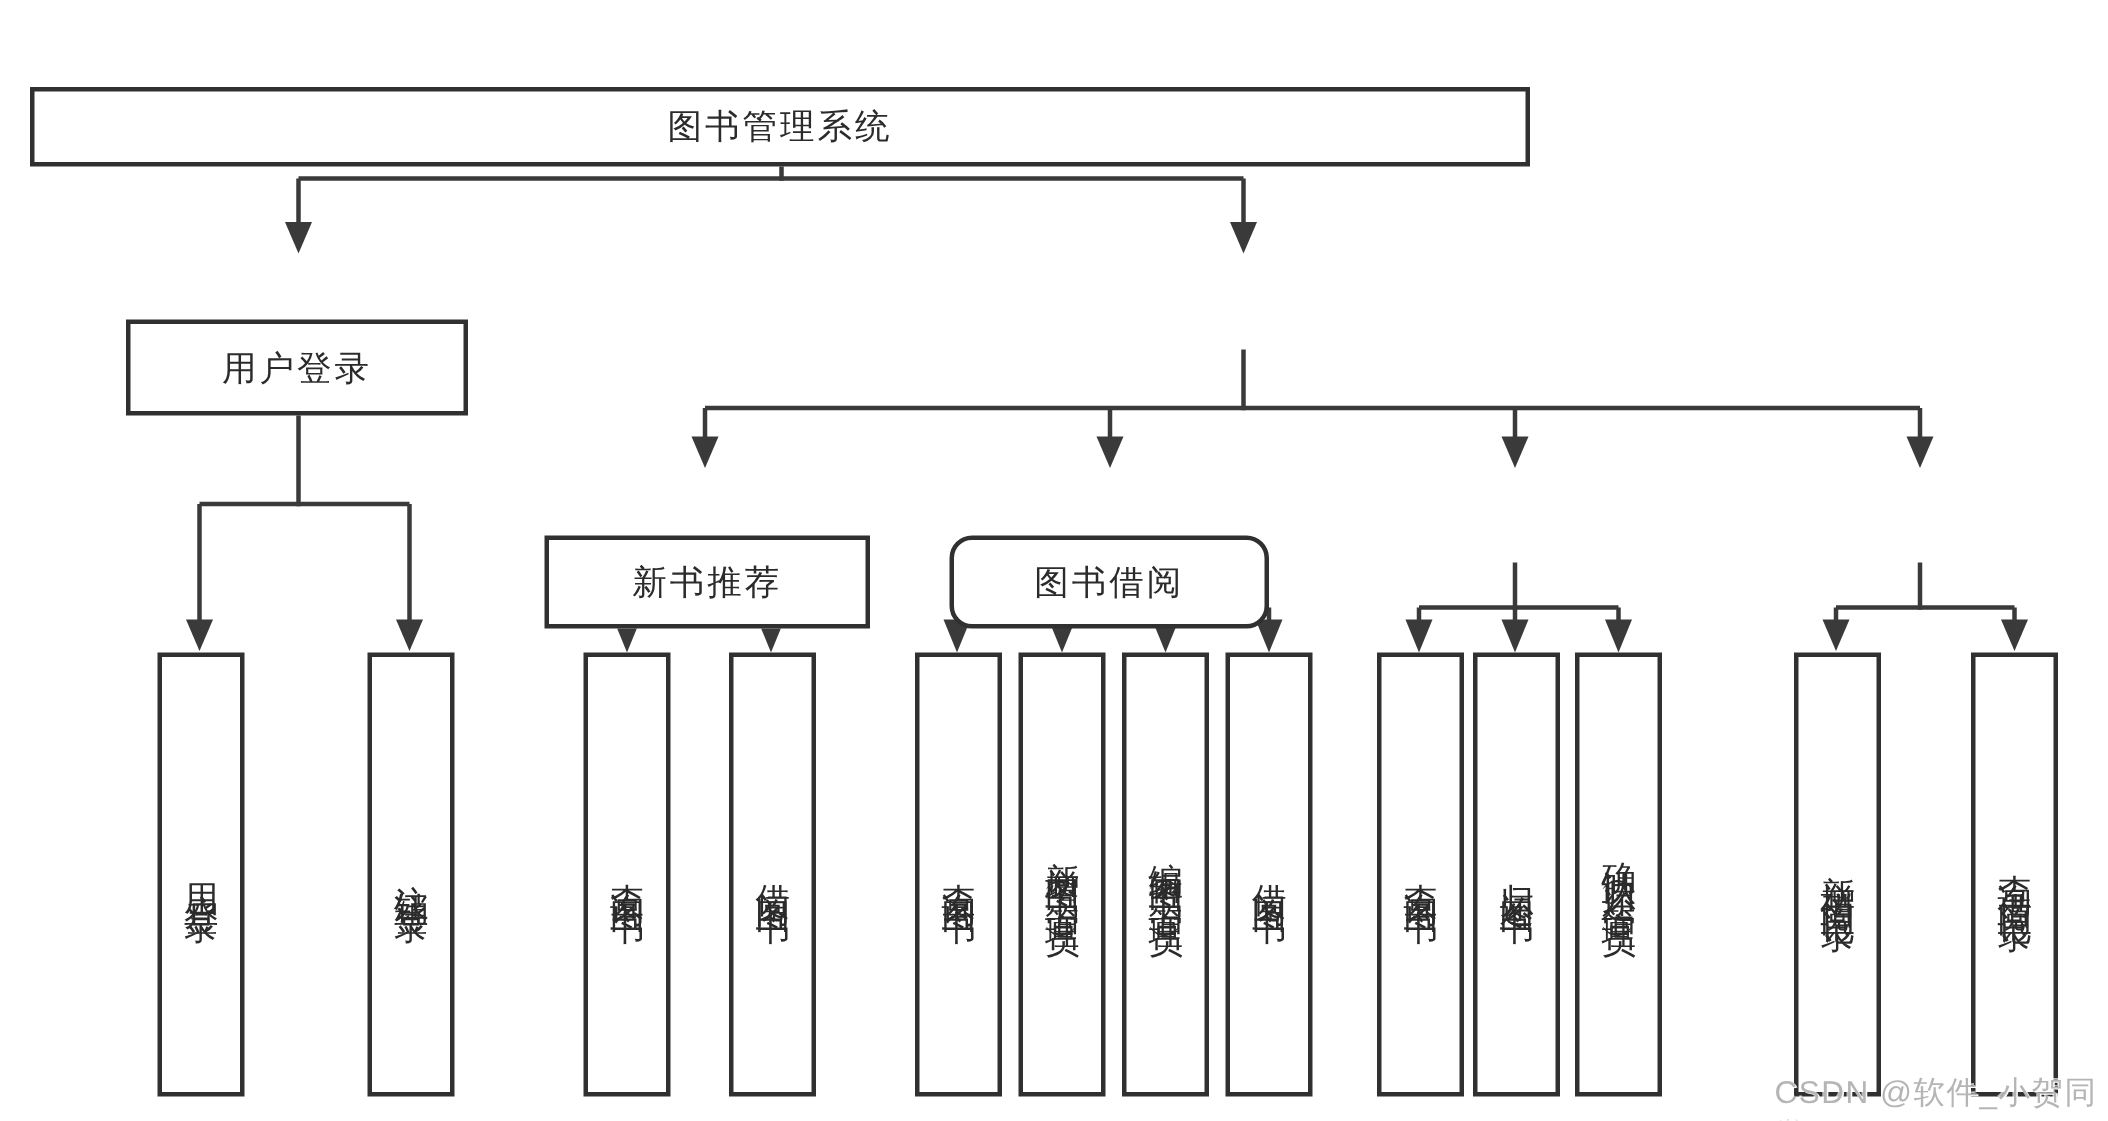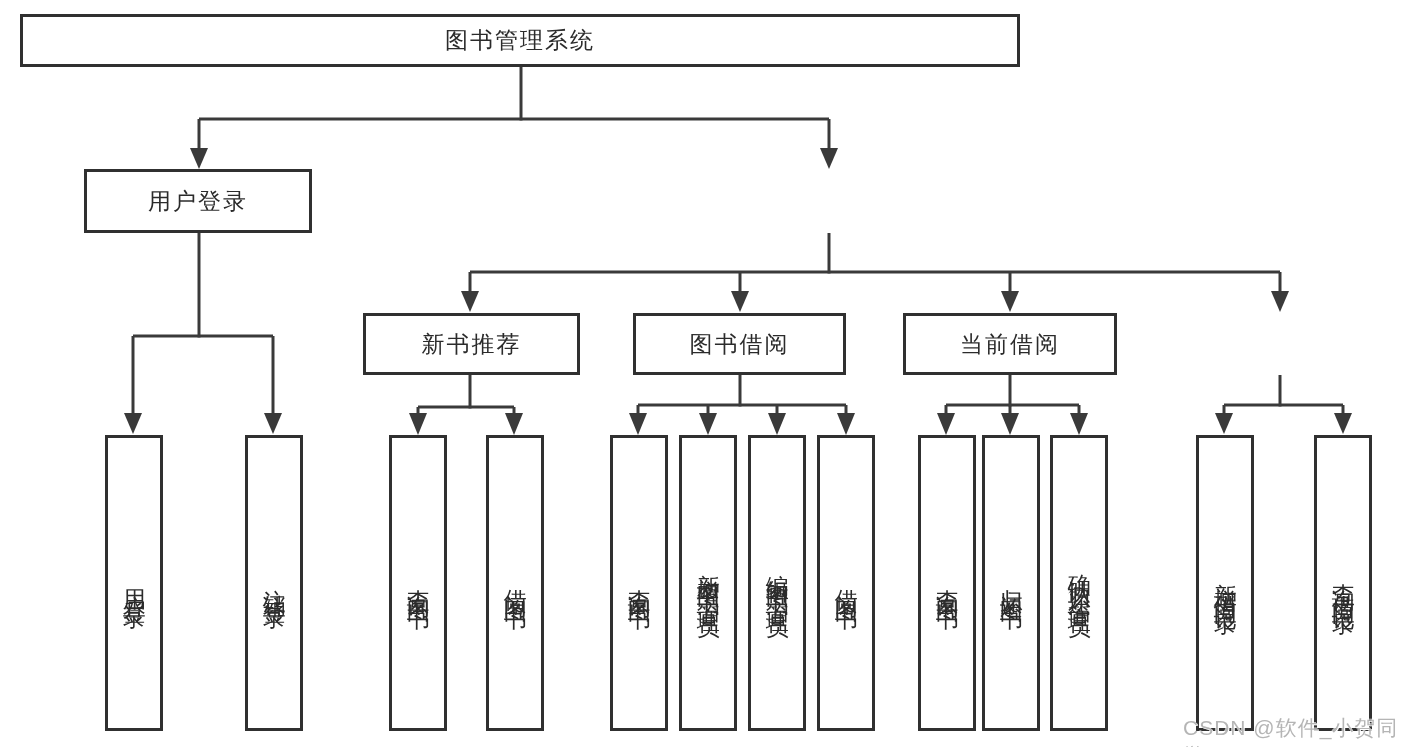--- a/index.html
+++ b/index.html
@@ -20,20 +20,21 @@
   .connector-layer{position:absolute;left:0;top:0;width:1405px;height:747px;}
   .connector-layer line{stroke:var(--line);stroke-width:3;}
   .connector-layer polygon{fill:var(--line);}
   .node{
     position:absolute;box-sizing:border-box;
     border:3px solid var(--box-border);
     background:#fff;
     display:flex;align-items:center;justify-content:center;
     font-size:23px;color:var(--text);letter-spacing:2px;
     z-index:2;
+    margin-top:44px;
   }
   .leaf{
     position:absolute;box-sizing:border-box;
     border:3px solid var(--box-border);
     background:#fff;
     display:flex;align-items:center;justify-content:center;
     z-index:2;
     top:435px;width:58px;height:296px;
   }
   .vtext{
@@ -133,25 +134,22 @@
     <span>图书管理系统</span>
   </div>
 
   <div class="node" style="left:84px;top:169px;width:228px;height:64px;">
     <span>用户登录</span>
   </div>
 
   <div class="node" style="left:363px;top:313px;width:217px;height:62px;">
     <span>新书推荐</span>
   </div>
-  <div class="node" style="left:633px;top:313px;width:213px;height:62px;">
+  <div class="node" style="left:633px;top:313px;width:213px;height:62px;border-radius:15px;">
     <span>图书借阅</span>
-  </div>
-  <div class="node" style="left:903px;top:313px;width:214px;height:62px;">
-    <span>当前借阅</span>
   </div>
 
   <div class="leaf" style="left:105px;">
     <span class="vtext">用户登录</span>
   </div>
   <div class="leaf" style="left:245px;">
     <span class="vtext">注销登录</span>
   </div>
 
   <div class="leaf" style="left:389px;">

